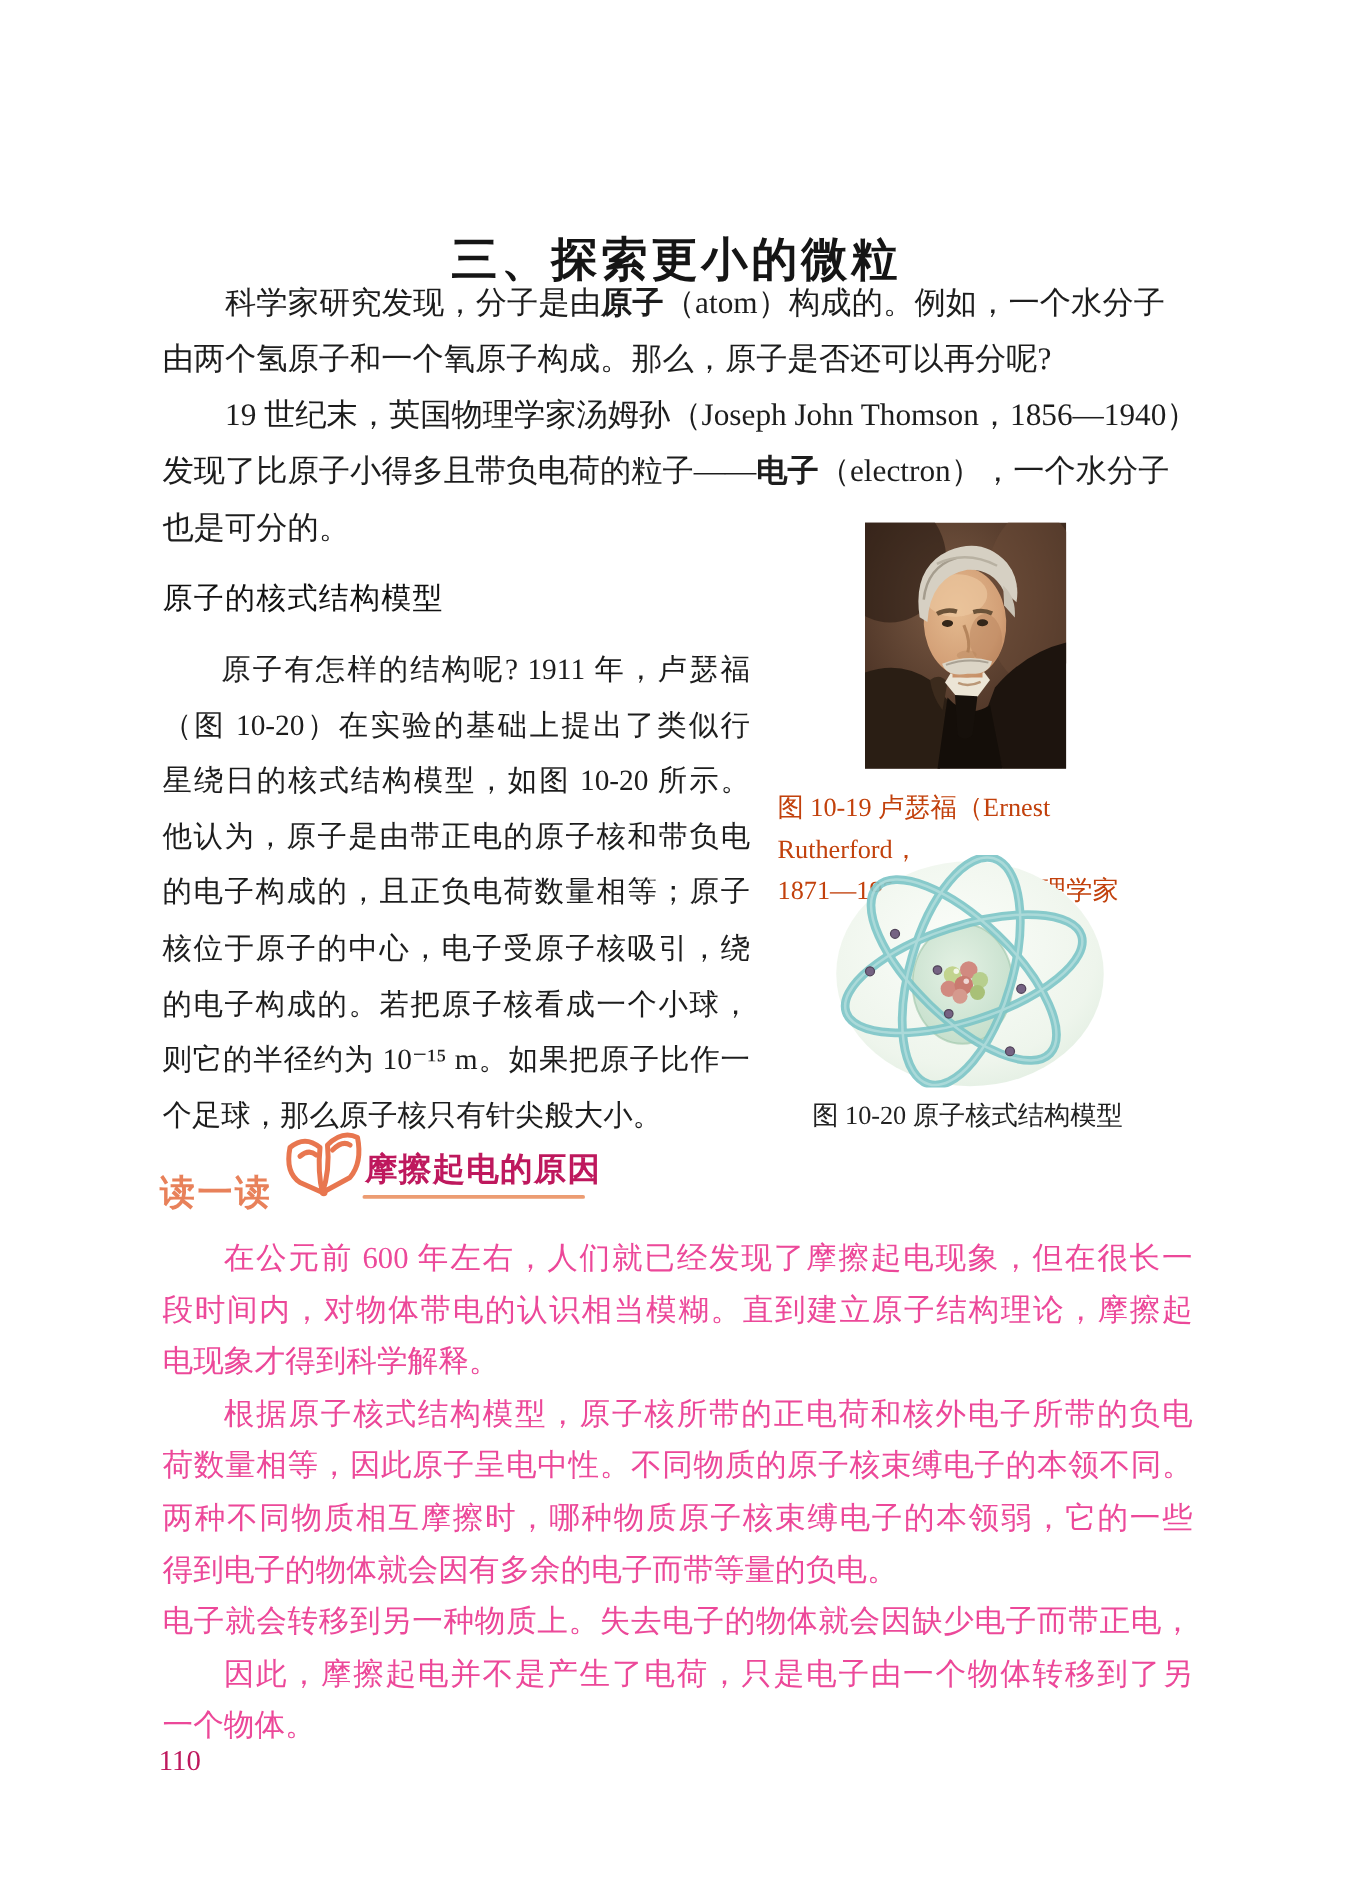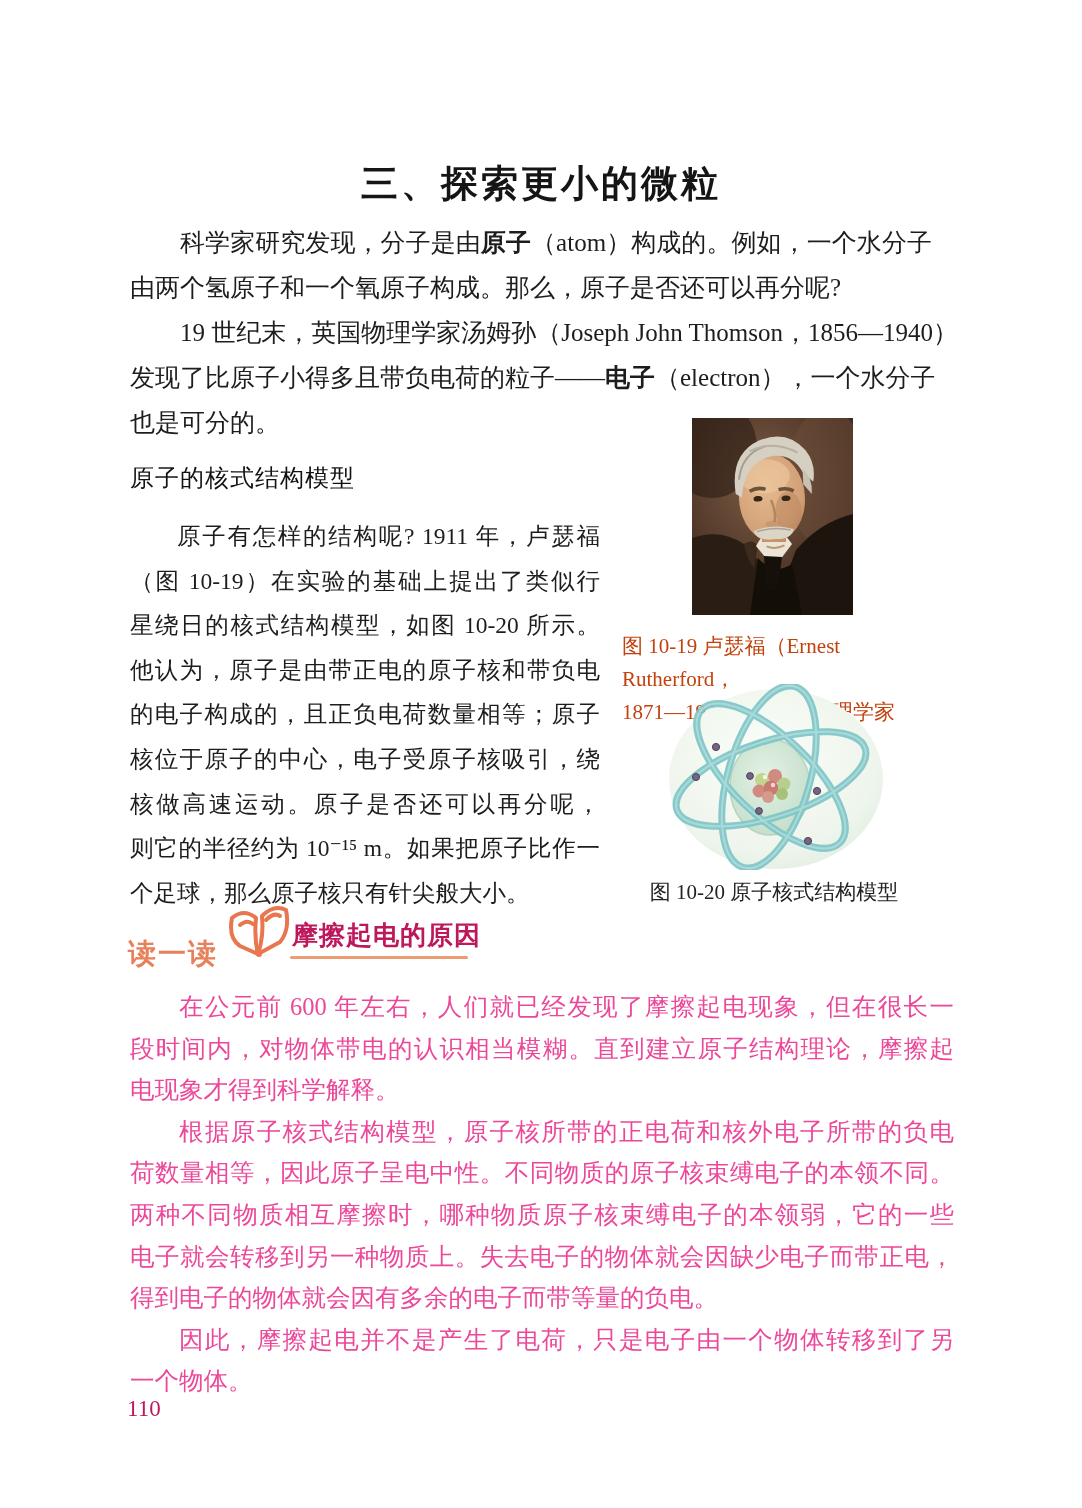--- a/index.html
+++ b/index.html
@@ -3,21 +3,21 @@
 <meta charset="utf-8">
 <style>
   html,body{margin:0;padding:0;background:#ffffff;}
   .page{
     position:relative;width:1082px;height:1508px;background:#fff;
     font-family:"Liberation Serif","DejaVu Serif",serif;color:#1d1d1d;overflow:hidden;
   }
   .abs{position:absolute;}
   
   .title{
-    left:0;top:134px;width:1082px;text-align:center;
+    left:0;top:158px;width:1082px;text-align:center;
     font-size:37px;font-weight:700;letter-spacing:3px;color:#151515;
   }
   
   .flow{font-size:25px;line-height:45px;}
   .tline{text-align:justify;text-align-last:justify;white-space:nowrap;}
   .tline.last{text-align-last:left;}
   .tline.indent{text-indent:2em;}
   .caption .tline{text-align:left;text-align-last:left;white-space:normal;}
   .bold-hei{font-family:"Liberation Sans","DejaVu Sans",sans-serif;font-weight:700;}
   
@@ -56,26 +56,26 @@
       <div class="tline last"><span>由两个氢原子和一个氧原子构成。那么，原子是否还可以再分呢?</span></div>
       <div class="tline indent"><span>19 世纪末，英国物理学家汤姆孙（Joseph John Thomson，1856—1940）</span></div>
       <div class="tline"><span>发现了比原子小得多且带负电荷的粒子——</span><span class="bold-hei">电子</span><span>（electron），一个水分子</span></div>
       <div class="tline last"><span>也是可分的。</span></div>
     </div>
 
   <h2 class="abs sec-head">原子的核式结构模型</h2>
 
   <div class="abs flow leftcol">
       <div class="tline indent"><span>原子有怎样的结构呢?  1911 年，卢瑟福</span></div>
-      <div class="tline"><span>（图 10-19）在实验的基础上提出了类似行</span></div>
+      <div class="tline"><span>（图 10-20）在实验的基础上提出了类似行</span></div>
       <div class="tline"><span>星绕日的核式结构模型，如图 10-20 所示。</span></div>
       <div class="tline"><span>他认为，原子是由带正电的原子核和带负电</span></div>
       <div class="tline"><span>的电子构成的，且正负电荷数量相等；原子</span></div>
       <div class="tline"><span>核位于原子的中心，电子受原子核吸引，绕</span></div>
-      <div class="tline"><span>核做高速运动。原子是否还可以再分呢，</span></div>
+      <div class="tline"><span>的电子构成的。若把原子核看成一个小球，</span></div>
       <div class="tline"><span>则它的半径约为 10⁻¹⁵ m。如果把原子比作一</span></div>
       <div class="tline last"><span>个足球，那么原子核只有针尖般大小。</span></div>
     </div>
 
   <div class="abs portrait">
     <svg width="161" height="197" viewBox="0 0 161 197">
       <defs>
         <radialGradient id="pbg" cx="42%" cy="32%" r="85%">
           <stop offset="0%" stop-color="#7a5a44"></stop>
           <stop offset="55%" stop-color="#53392a"></stop>
@@ -205,21 +205,21 @@
   <div class="abs read-heading">摩擦起电的原因</div>
   <div class="abs read-underline"></div>
 
   <div class="abs flow readbody">
       <div class="tline indent"><span>在公元前 600 年左右，人们就已经发现了摩擦起电现象，但在很长一</span></div>
       <div class="tline"><span>段时间内，对物体带电的认识相当模糊。直到建立原子结构理论，摩擦起</span></div>
       <div class="tline last"><span>电现象才得到科学解释。</span></div>
       <div class="tline indent"><span>根据原子核式结构模型，原子核所带的正电荷和核外电子所带的负电</span></div>
       <div class="tline"><span>荷数量相等，因此原子呈电中性。不同物质的原子核束缚电子的本领不同。</span></div>
       <div class="tline"><span>两种不同物质相互摩擦时，哪种物质原子核束缚电子的本领弱，它的一些</span></div>
+      <div class="tline last"><span>得到电子的物体就会因有多余的电子而带等量的负电。</span></div>
       <div class="tline"><span>电子就会转移到另一种物质上。失去电子的物体就会因缺少电子而带正电，</span></div>
-      <div class="tline last"><span>得到电子的物体就会因有多余的电子而带等量的负电。</span></div>
       <div class="tline indent"><span>因此，摩擦起电并不是产生了电荷，只是电子由一个物体转移到了另</span></div>
       <div class="tline last"><span>一个物体。</span></div>
     </div>
 
   <div class="abs page-num">110</div>
 
 </div>
 
 </body></html>

